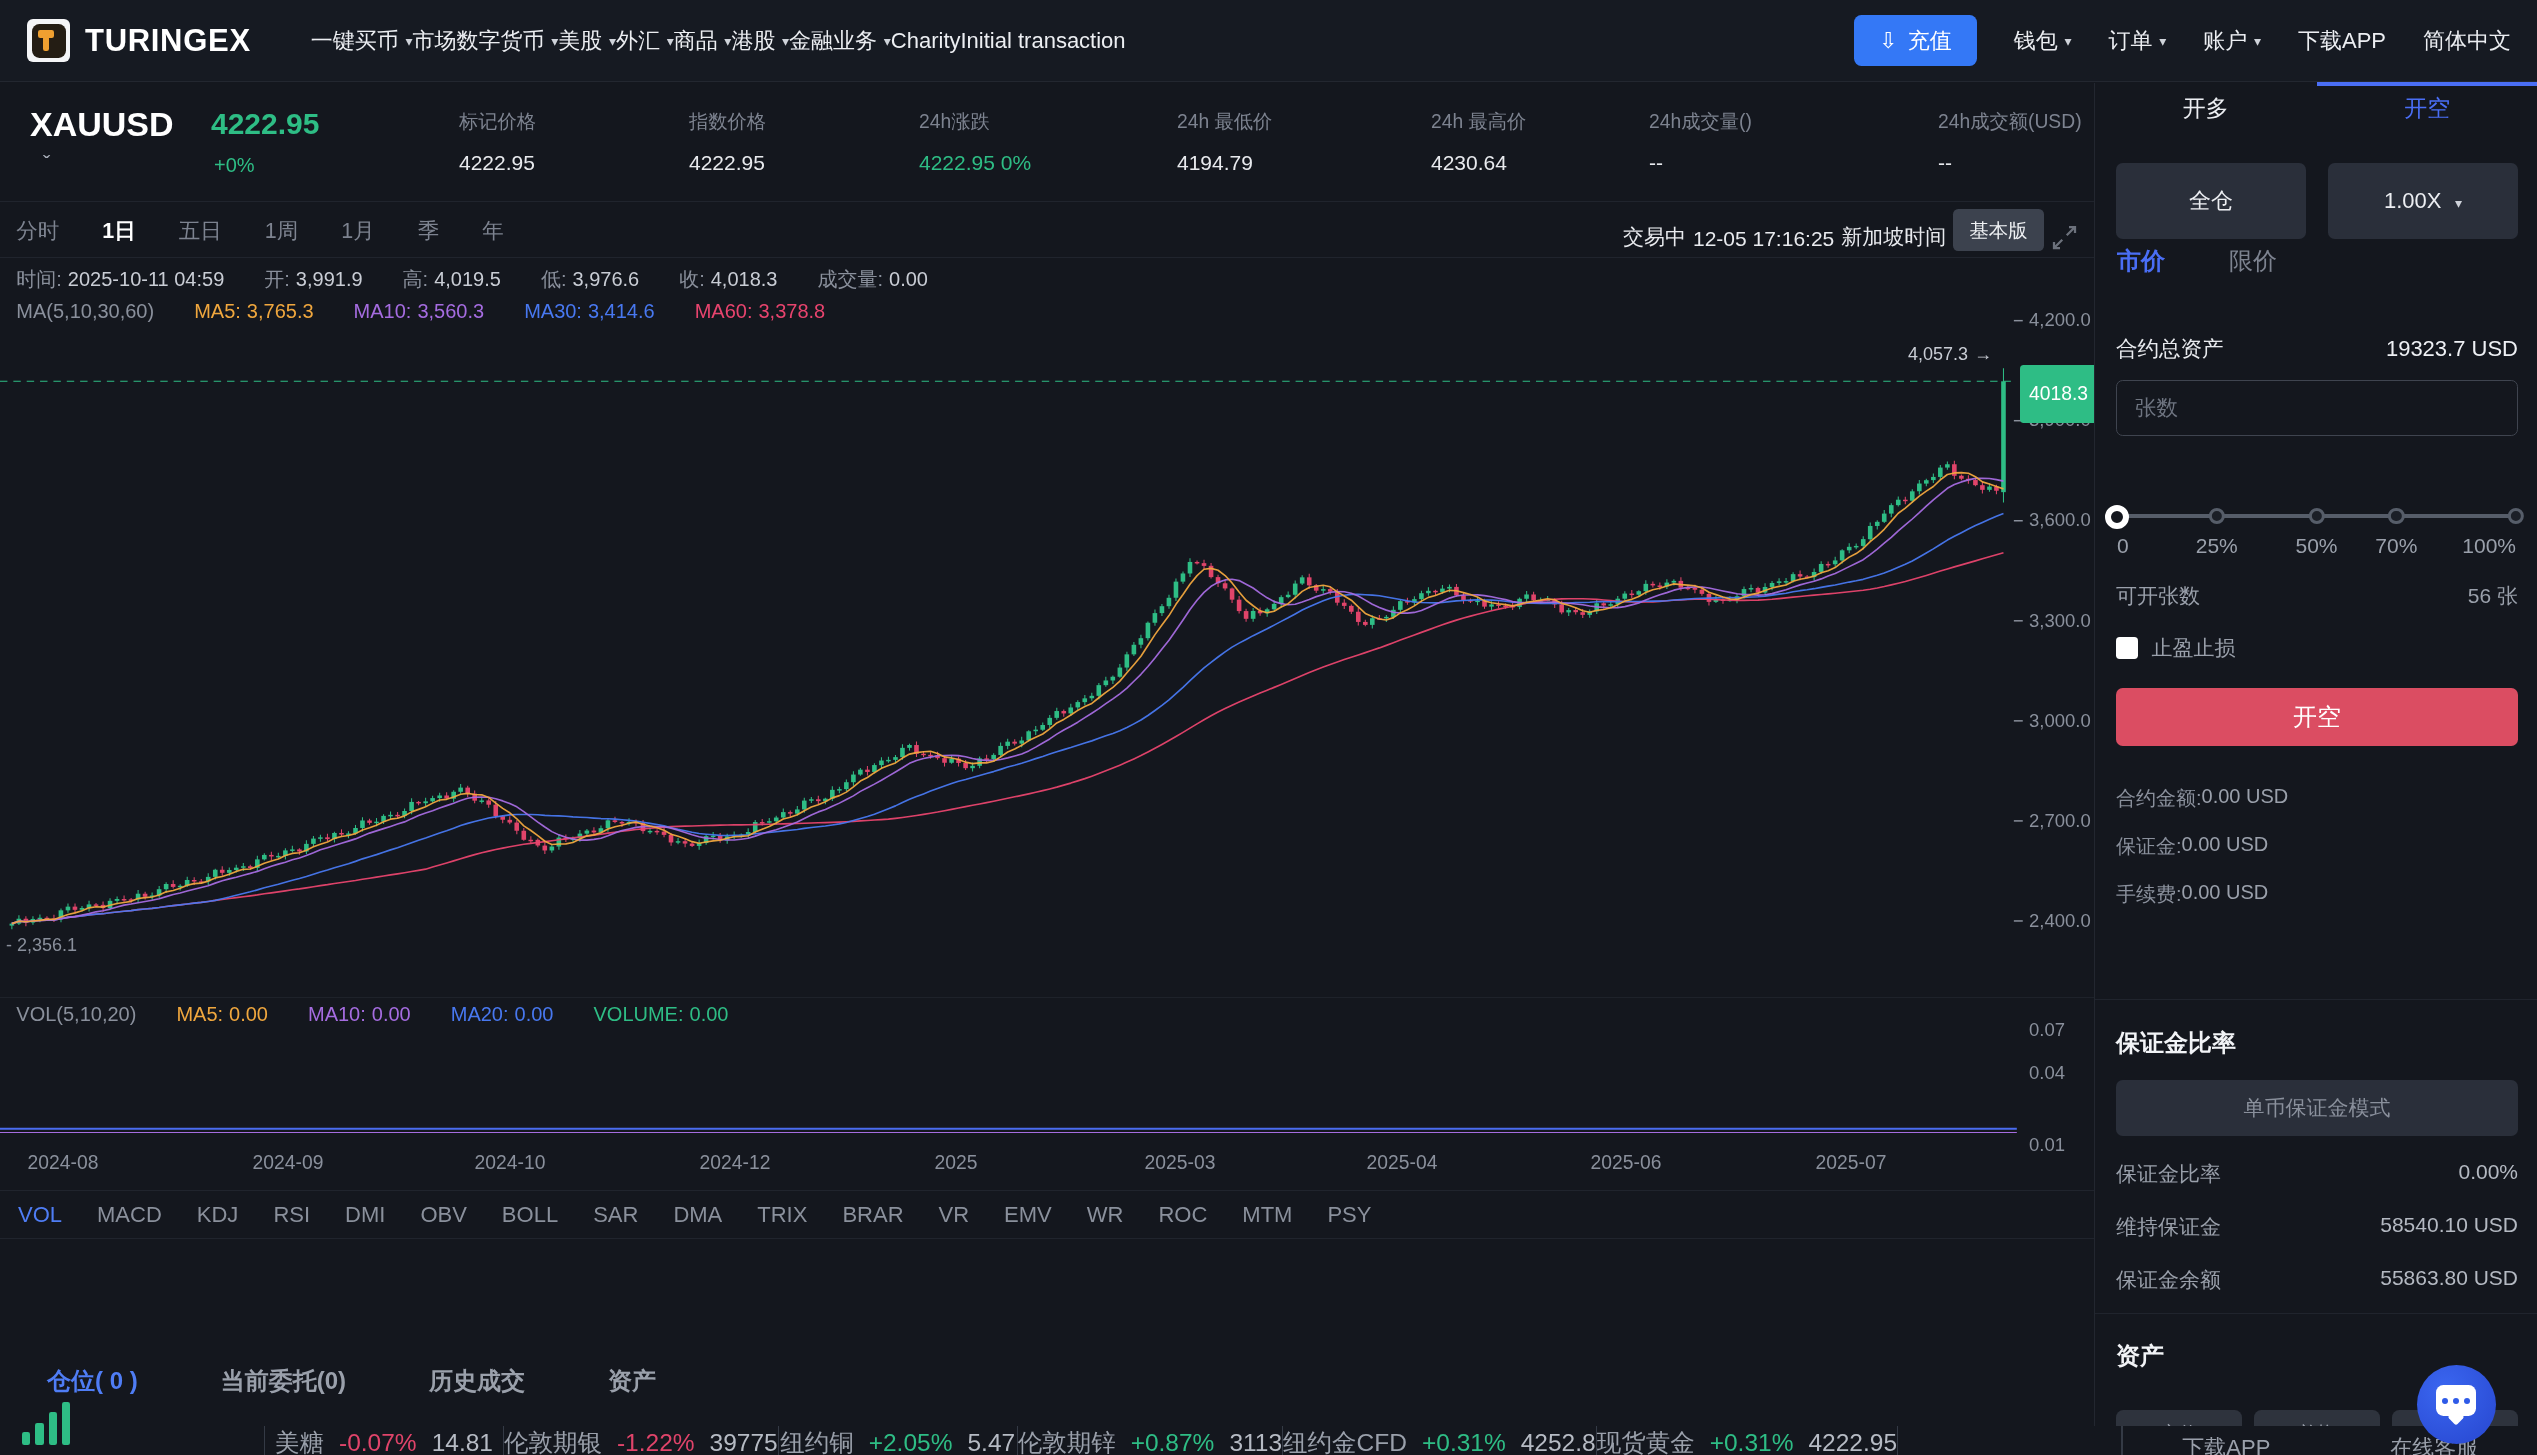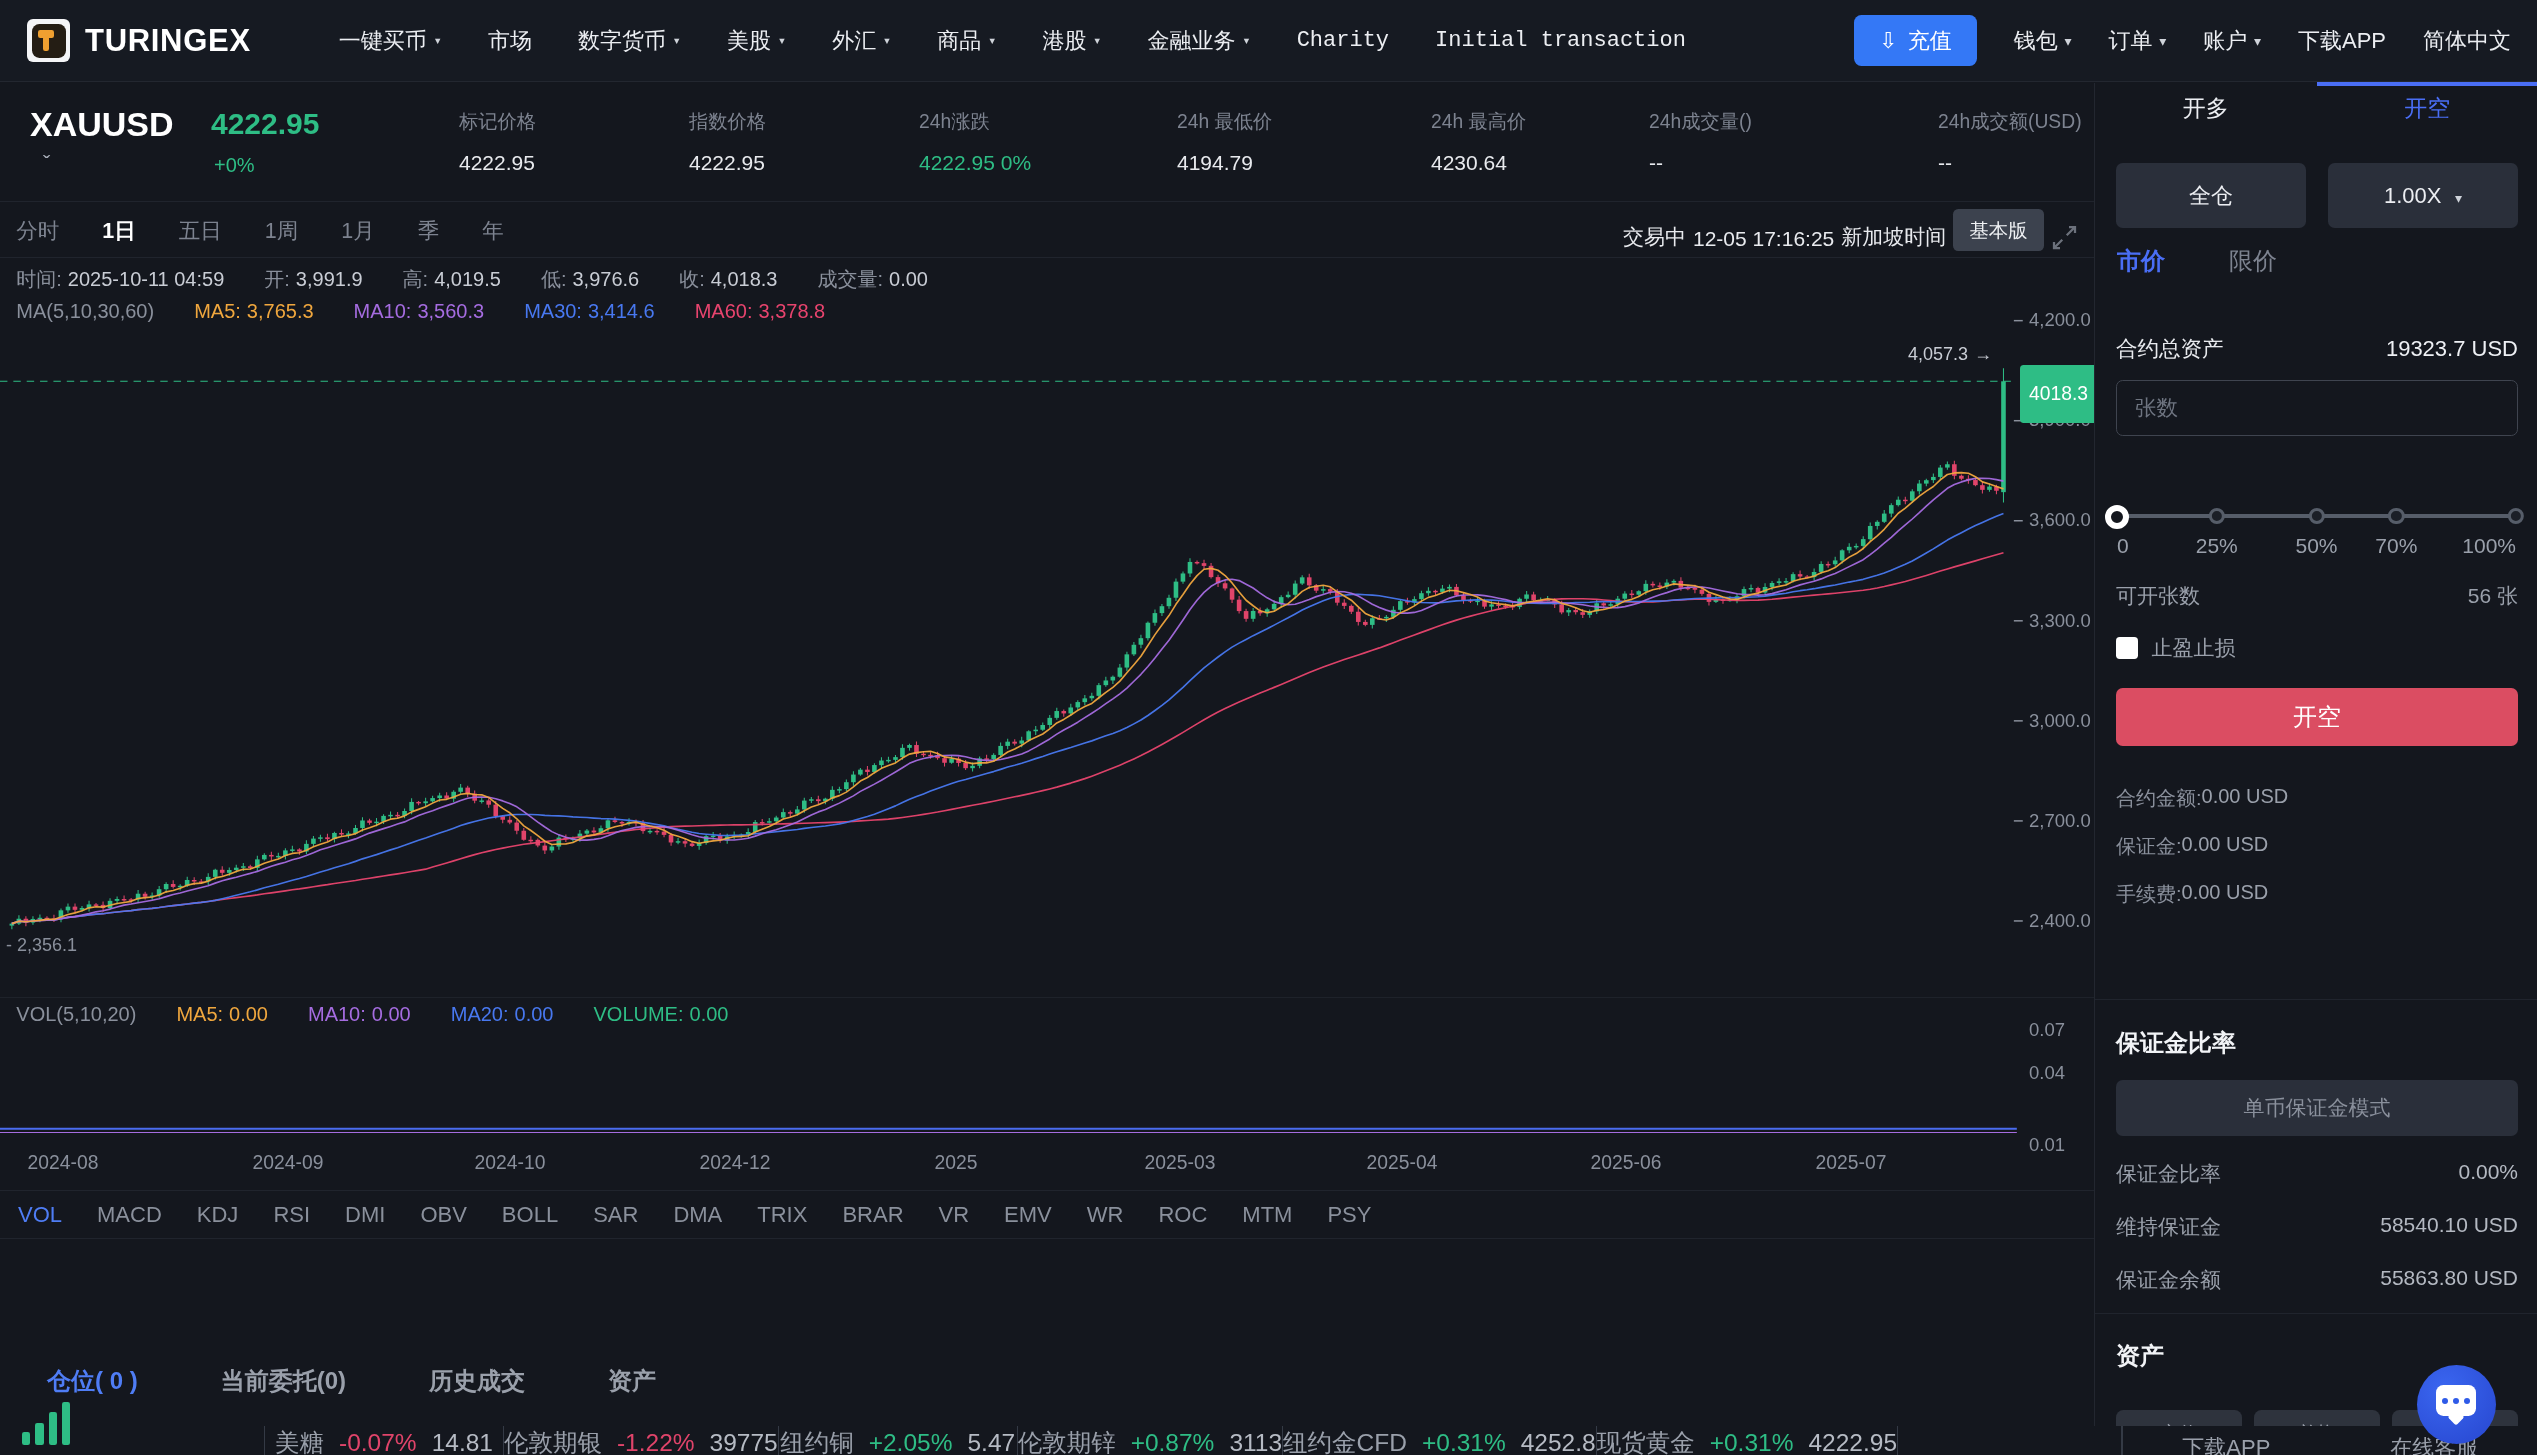--- a/index.html
+++ b/index.html
@@ -12,21 +12,21 @@
     display:flex; align-items:center; padding:0 27px; background:#161a22;
     border-bottom:1.5px solid #232730; }
   .logo { width:43px; height:43px; background:#f4f5f7; border-radius:6px;
     display:flex; align-items:center; justify-content:center; flex:0 0 auto; }
   .logo-inner { width:34px; height:34px; background:#241d14; border-radius:7.4px; position:relative; }
   .logo-inner::before { content:""; position:absolute; left:6px; top:6.7px; width:16.3px; height:7.4px;
     background:#f0a030; border-radius:2.2px; }
   .logo-inner::after { content:""; position:absolute; left:11px; top:12px; width:6.7px; height:15px;
     background:#f0a030; border-radius:2.2px; }
   .brand { font-size:31px; font-weight:bold; color:#fff; margin-left:15px; letter-spacing:0.7px; }
-  .nav-left { display:flex; align-items:center; gap:46px; margin-left:88px;font-family:Liberation Mono, monospace; }
+  .nav-left { display:flex; align-items:center; margin-left:60px; }
   .nav-item { display:flex; align-items:center; gap:6.7px; font-size:22px; color:#eceef2; cursor:pointer; white-space:nowrap; }
   .caret { font-size:14px; color:#cfd3da; }
   .nav-right { display:flex; align-items:center; gap:37px; margin-left:auto; }
   .deposit-btn { display:flex; align-items:center; gap:10.4px; background:#3478f6; color:#fff;
     font-size:22px; border:none; border-radius:7.4px; padding:10.4px 25px; cursor:pointer; }
   .dep-ico { font-size:22px; }
 
   
   .price-bar { position:absolute; left:0; top:83px; width:2094px; height:119px;
     border-bottom:1.5px solid #20242d; }
@@ -95,21 +95,21 @@
 
   
   .panel { position:absolute; left:2094px; top:83px; width:444px; height:1373px;
     border-left:1.5px solid #232730; background:#14171e; }
   .side-tabs { position:absolute; left:0; top:-1.5px; width:100%; height:53px; display:flex; }
   .side-tab { flex:1; display:flex; align-items:center; justify-content:center; font-size:23px;
     color:#eceef2; cursor:pointer; position:relative; }
   .side-tab.active { color:#4a6ef5; }
   .side-tab.active::before { content:""; position:absolute; top:0; left:0; right:0; height:4.5px; background:#4a6ef5; }
   .mode-row { position:absolute; left:21px; top:80px; width:402px; display:flex; justify-content:space-between; }
-  .mode-btn { width:190px; height:65px; background:#2a2f3a; border:none; border-radius:6.7px;
+  .mode-btn { width:190px; height:76px; background:#2a2f3a; border:none; border-radius:6.7px;
     color:#eceef2; font-size:22px; cursor:pointer; }
   .ord-tabs { position:absolute; left:22px; top:162px; display:flex; gap:64px;justify-content:center; }
   .ord-tab { font-size:24px; color:#7d8390; cursor:pointer; }
   .ord-tab.active { color:#4a6ef5; font-weight:bold; }
   .row-line { position:absolute; left:21px; width:402px; display:flex; justify-content:space-between; align-items:center; }
   .assets-row { top:251px; } .assets-row .rl { font-size:21.5px; color:#e8eaee; } .assets-row .rv { font-size:22px; color:#eef0f4; }
   .qty-input { position:absolute; left:21px; top:297px; width:402px; height:56px; background:transparent;
     border:1.5px solid #3f444f; border-radius:6.7px; color:#e6e8ec; font-size:21.5px; padding:0 18px; outline:none; }
   .qty-input::placeholder { color:#6e7480; }
   .slider { position:absolute; left:22px; top:420px; width:399px; height:25px; cursor:pointer; }

